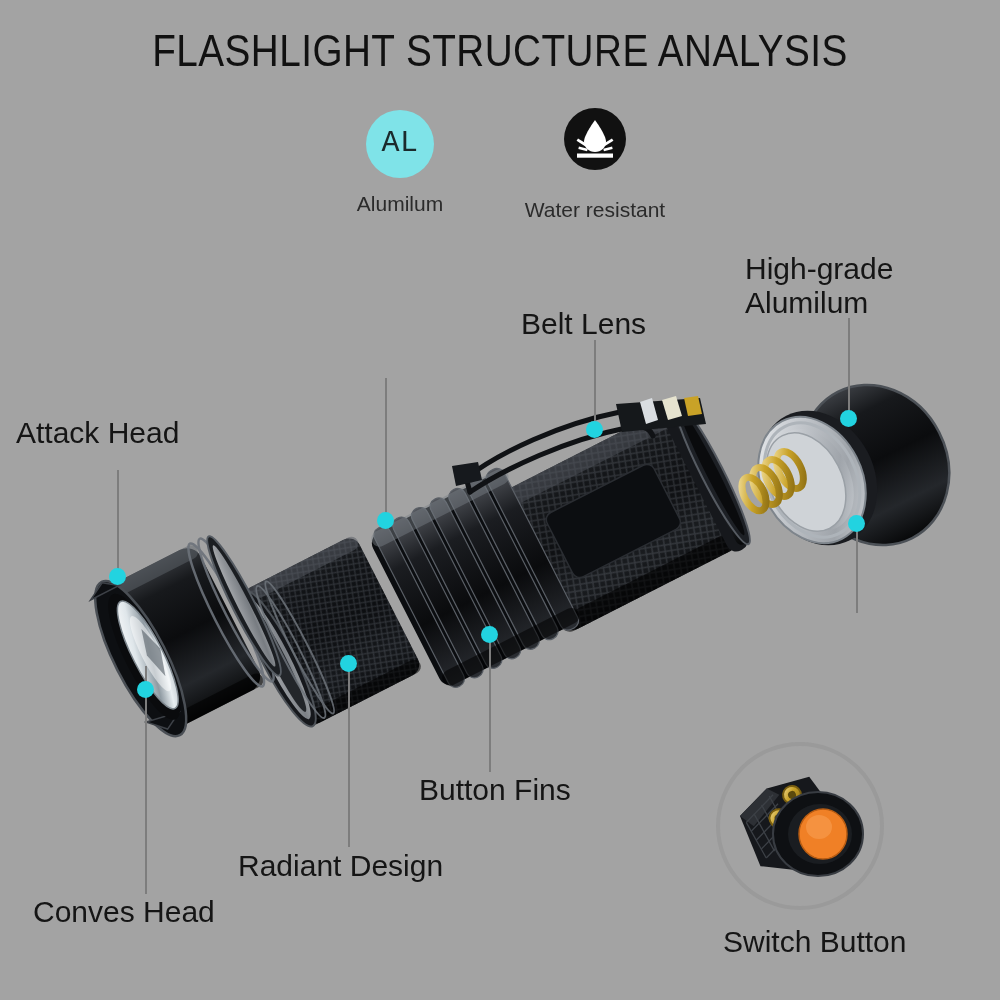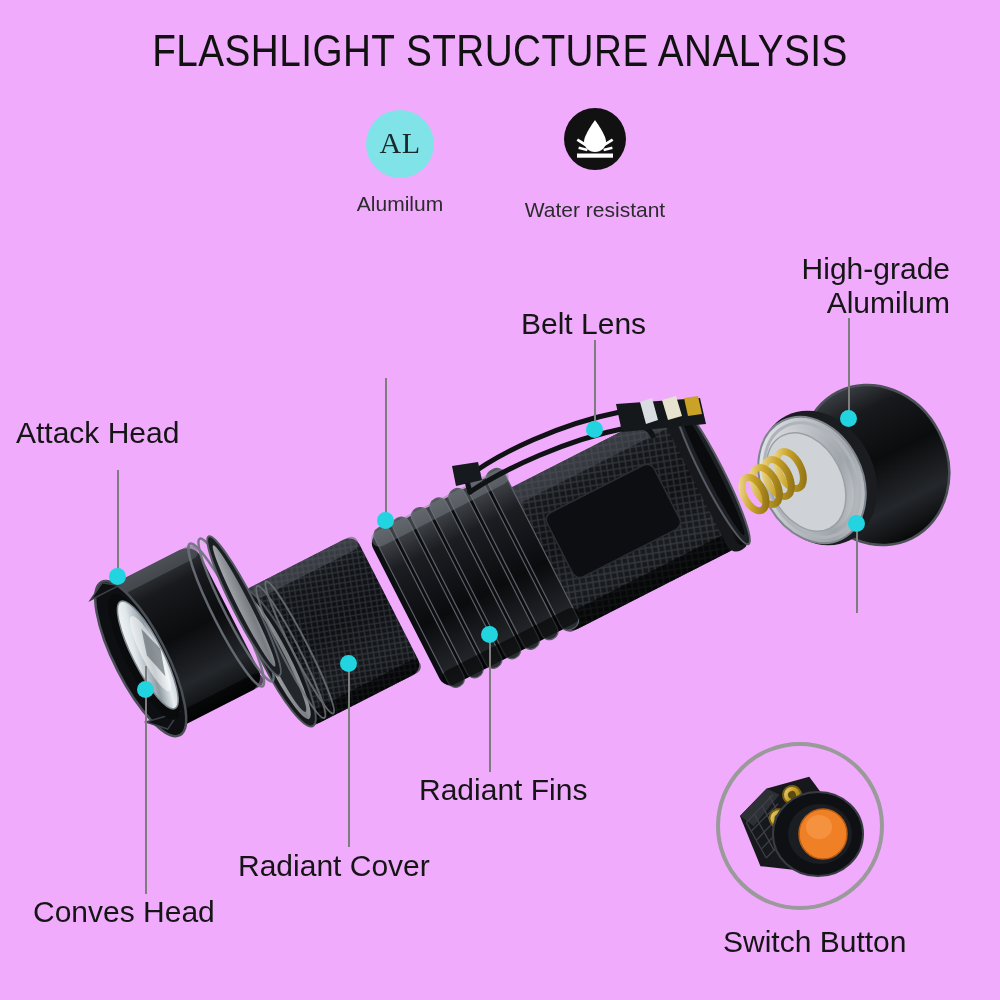--- a/index.html
+++ b/index.html
@@ -7,21 +7,21 @@
     padding: 0;
     background: #ffffff;
   }
   body {
     font-family: "Liberation Sans", sans-serif;
   }
   #page {
     position: relative;
     width: 1000px;
     height: 1000px;
-    background: #f0abfc;
+    background: #a3a3a3;
     overflow: hidden;
   }
 
   
   #title {
     position: absolute;
     left: 0;
     top: 26px;
     width: 1000px;
     text-align: center;
@@ -45,21 +45,21 @@
     width: 68px; height: 68px;
     border-radius: 50%;
     background: #7fe3e8;
     margin: 0 auto;
     position: relative;
   }
   .al-circle span {
     position: absolute;
     left: 0; right: 0; top: 50%;
     transform: translateY(-52%);
-    font-family: Liberation Serif, serif;
+    font-family: Liberation Mono, monospace;
     font-size: 30px;
     color: #1b2a2c;
     letter-spacing: 0.5px;
   }
   .water-circle {
     width: 62px; height: 62px;
     border-radius: 50%;
     background: #111111;
     margin: 0 auto;
     position: relative;
@@ -325,27 +325,27 @@
   <div class="dot" style="left:586px; top:421px;"></div>
   <div class="dot" style="left:481px; top:626px;"></div>
   <div class="dot" style="left:840px; top:410px;"></div>
   <div class="dot" style="left:848px; top:515px;"></div>
 
   <div class="callout" style="left:16px; top:416px;">Attack Head</div>
 
 
   <div class="callout" style="left:521px; top:307px;">Belt Lens</div>
 
-  <div class="callout" style="left:745px; top:252px; text-align:right; width:205px;">High-grade
+  <div class="callout" style="left:745px; top:252px; text-align:left; width:205px;">High-grade
 Alumilum</div>
 
 
-  <div class="callout" style="left:419px; top:773px;">Radiant Fins</div>
-
-  <div class="callout" style="left:238px; top:849px;">Radiant Cover</div>
+  <div class="callout" style="left:419px; top:773px;">Button Fins</div>
+
+  <div class="callout" style="left:238px; top:849px;">Radiant Design</div>
 
   <div class="callout" style="left:33px; top:895px;">Conves Head</div>
 
   <div id="switch-inset">
     <svg width="160" height="160" viewBox="0 0 160 160" style="position:absolute;left:0;top:0;">
 
       <g transform="rotate(-18 80 80)">
         <path d="M26 52 L60 34 L104 36 L112 60 L110 104 L70 124 L30 106 Z" fill="#16181c"></path>
         <path d="M26 52 L60 34 L70 44 L36 66 Z" fill="#2d3035"></path>
 

